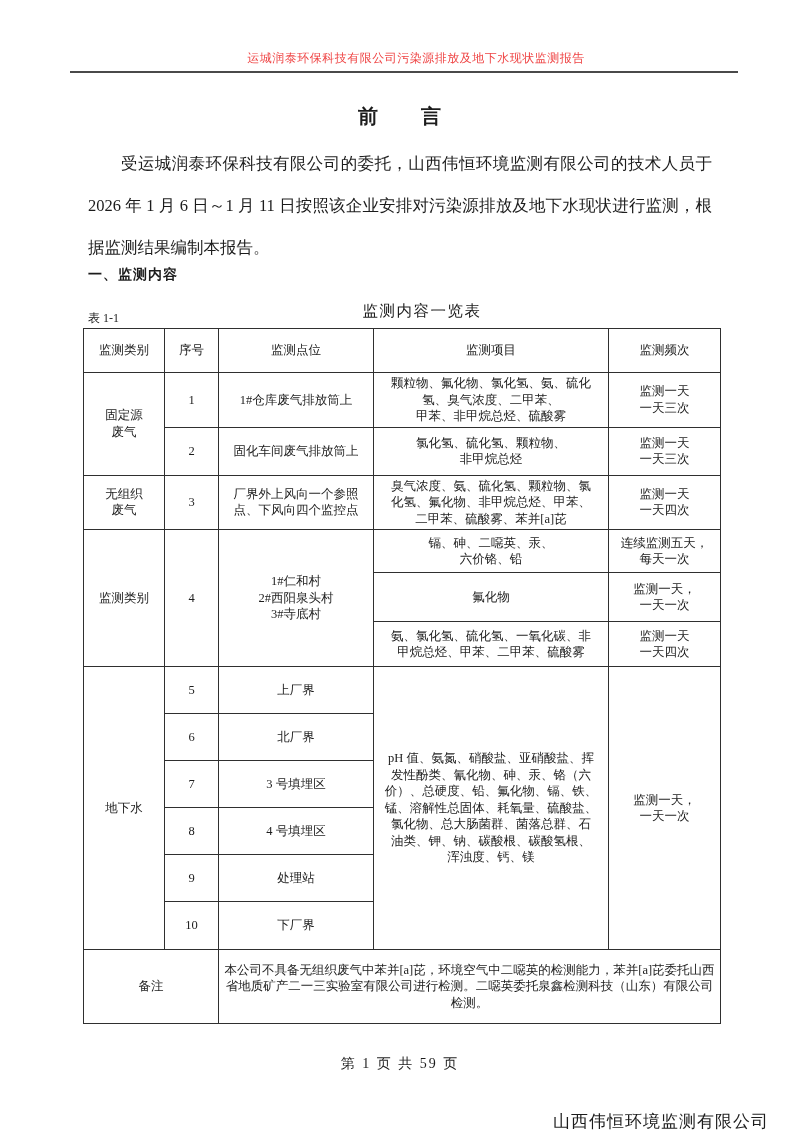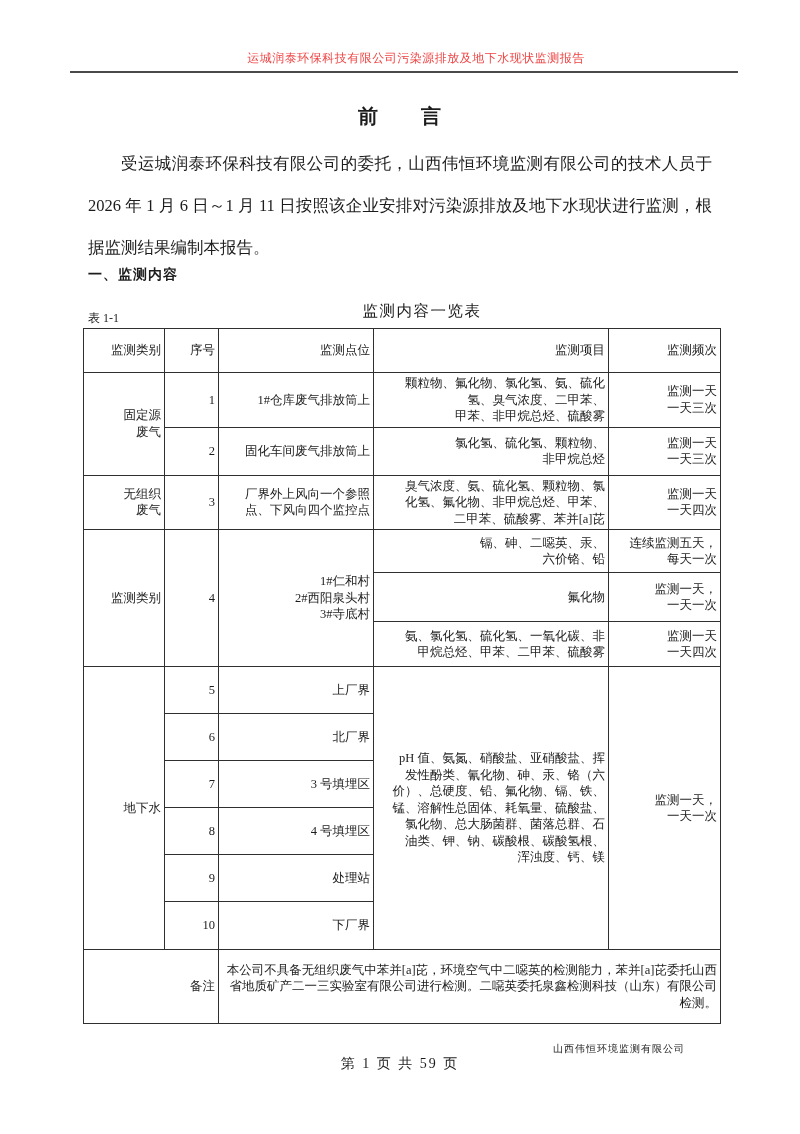--- a/index.html
+++ b/index.html
@@ -31,38 +31,38 @@
   .table-caption-label { position:absolute; top:303px; left:88px; font-size:12px;margin-top:7px; }
   .table-caption-title {
     position:absolute; top:301px; left:0; width:100%; text-align:center;
     font-size:15.5px; letter-spacing:1.5px;padding-left:22px;
   }
   table.monitoring {
     position:absolute; top:328px; left:83px; width:637px;
     border-collapse:collapse; table-layout:fixed;
   }
   table.monitoring th, table.monitoring td {
-    border:1px solid #2f2f2f; text-align:right; vertical-align:middle;
+    border:1px solid #2f2f2f; text-align:center; vertical-align:middle;
     font-weight:normal; font-size:12.5px; line-height:1.32; padding:2px 3px;
     overflow:hidden; word-break:break-all;
   }
   .pre { white-space:pre-line; }
   .items { font-size:12.3px; }
   .note-cell {
     text-align:justify; padding:3px 8px; font-size:12.5px; line-height:1.5;
   }
   tr.rh44{height:44px} tr.rh46{height:46px} tr.rh48{height:48px}
   tr.rh50{height:50px} tr.rh43{height:43px} tr.rh49{height:49px}
   tr.rh45{height:45px} tr.rh47{height:47px} tr.rh74{height:74px}
   .footer-page {
     position:absolute; top:1055px; left:0; width:800px; text-align:center;
     font-size:14px; letter-spacing:2px;
   }
   .footer-company {
-    position:absolute; top:1042px; left:553px; font-size:10px; letter-spacing:1px;
+    position:absolute; top:1110px; left:553px; font-size:17px; letter-spacing:1px;
   }
 </style>
 </head>
 <body>
 
 <div class="doc-header-title">运城润泰环保科技有限公司污染源排放及地下水现状监测报告</div>
 <div class="doc-header-rule"></div>
 
 <div class="preface-title">前　　言</div>
 <div class="preface-body">受运城润泰环保科技有限公司的委托，山西伟恒环境监测有限公司的技术人员于 2026 年 1 月 6 日～1 月 11 日按照该企业安排对污染源排放及地下水现状进行监测，根据监测结果编制本报告。</div>

